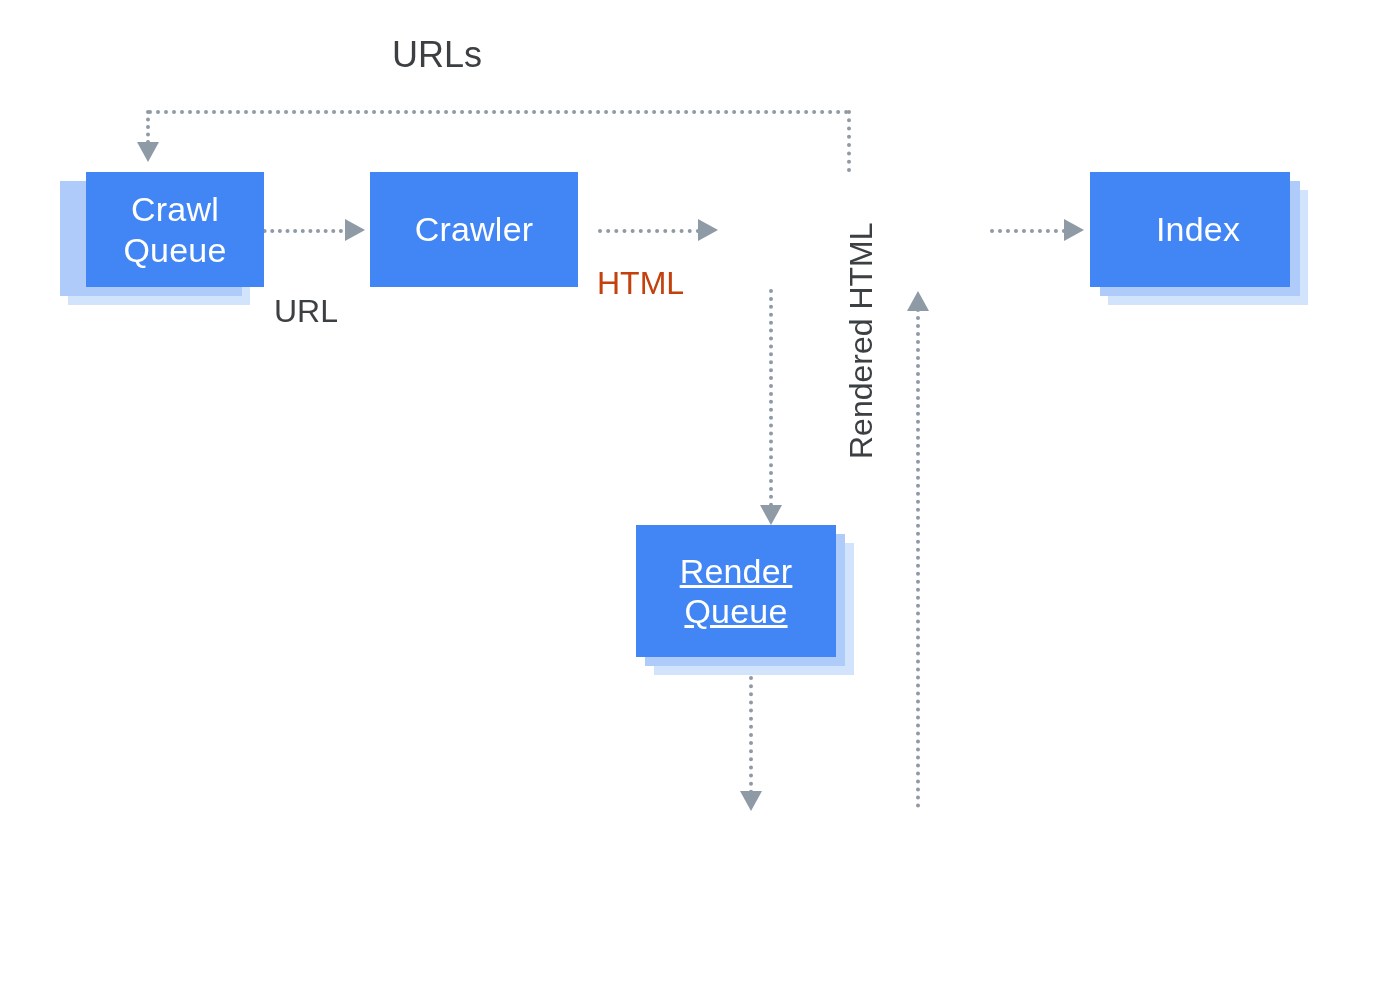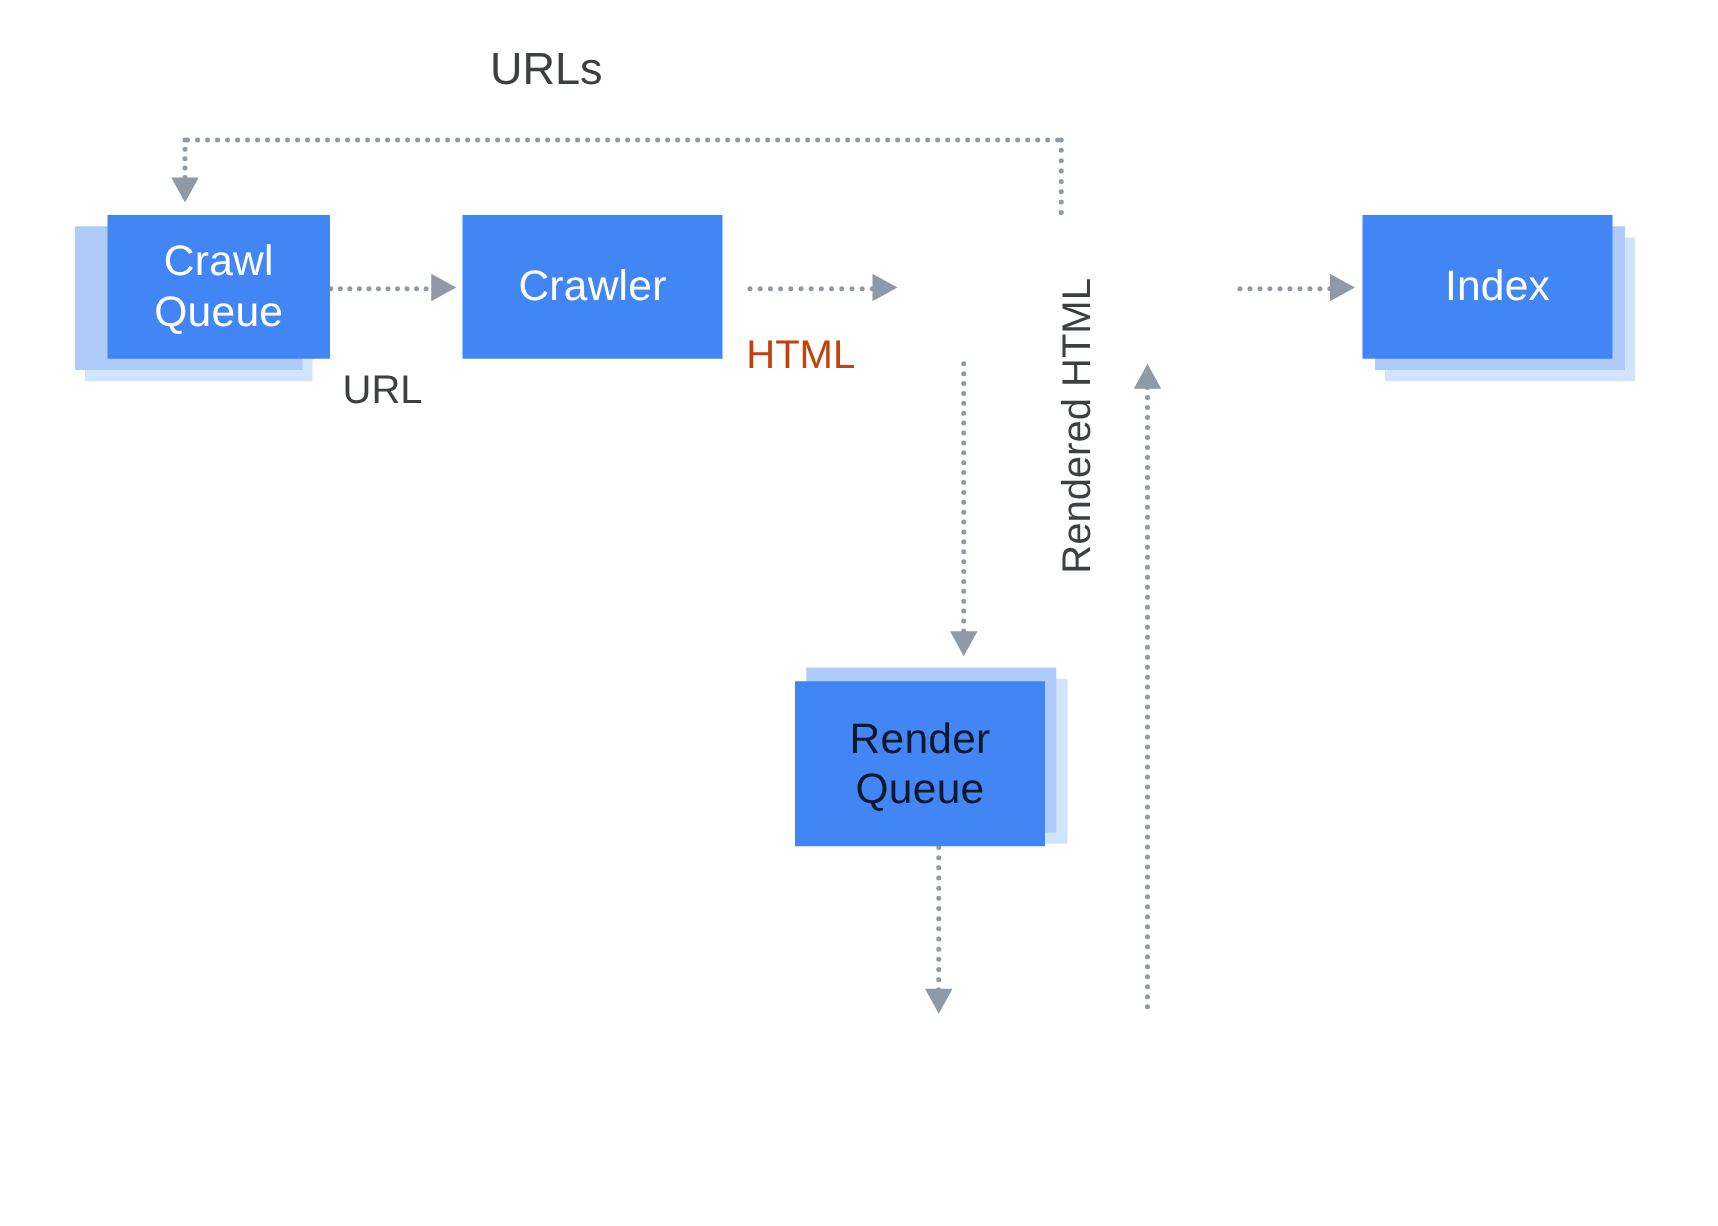--- a/index.html
+++ b/index.html
@@ -130,21 +130,21 @@
   <div class="stack-mid" style="left: 1100px; top: 181px; width: 200px; height: 115px; background: rgb(174, 203, 250);"></div>
   <div class="node" style="left: 1090px; top: 172px; width: 200px; height: 115px; background: rgb(66, 133, 244); color: rgb(255, 255, 255); padding-left: 16px;">
     <span>Index</span>
   </div>
 
   <div class="conn-v" style="left: 769px; top: 289px; width: 0px; height: 218px; border-left-color: rgb(142, 154, 166);"></div>
   <div class="arrow down" style="left: 760px; top: 505px; border-top-color: rgb(142, 154, 166);"></div>
 
   <div class="stack-back" style="left: 654px; top: 543px; width: 200px; height: 132px; background: rgb(210, 227, 252);"></div>
   <div class="stack-mid" style="left: 645px; top: 534px; width: 200px; height: 132px; background: rgb(174, 203, 250);"></div>
-  <div class="node" style="left: 636px; top: 545px; width: 200px; height: 132px; background: rgb(66, 133, 244); color: #0f172a;">
+  <div class="node" style="left: 636px; top: 525px; width: 200px; height: 132px; background: rgb(66, 133, 244); color: #ffffff; text-decoration: underline;">
     <span style="display:block;">
       <span style="display:block;">Render</span>
       <span style="display:block;">Queue</span>
     </span>
   </div>
 
   <div class="conn-v" style="left: 749px; top: 676px; height: 118px; border-left-color: rgb(142, 154, 166);"></div>
   <div class="arrow down" style="left: 740px; top: 791px; border-top-color: rgb(142, 154, 166);"></div>
 
 

